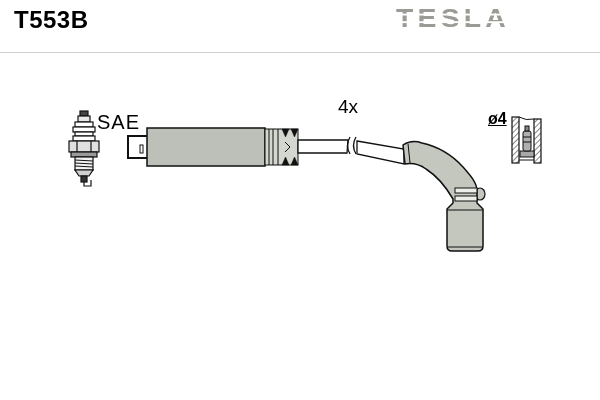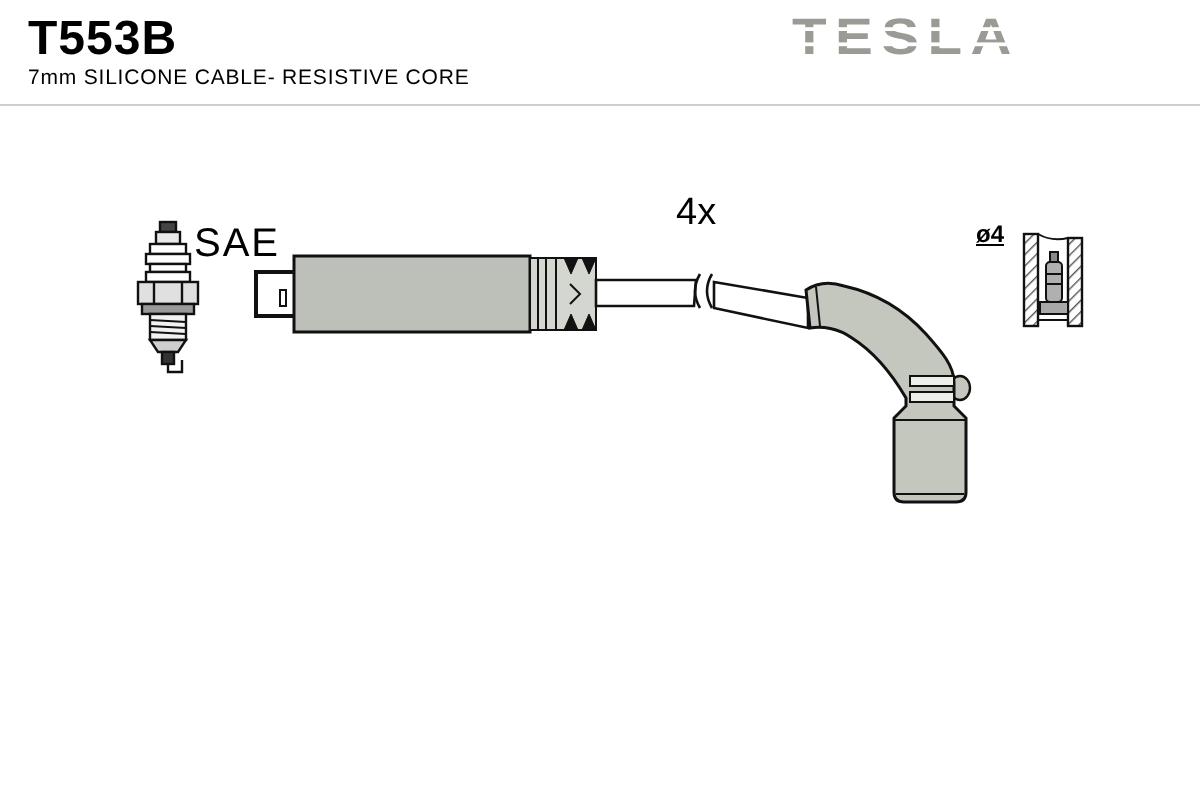--- a/index.html
+++ b/index.html
@@ -29,29 +29,28 @@
   .stripe-2 { top:16px; }
   .divider {
     position:absolute; left:0; top:52px; width:600px; height:1px;
     background:#cfcfcf;
   }
   
   .diagram-svg { position:absolute; left:0; top:0; }
   .lbl { position:absolute; white-space:nowrap; }
   .lbl-sae { left:97px; top:111px; font-size:20px; letter-spacing:1px; }
   .lbl-qty { left:294px; top:96px; font-size:19px;margin-left:44px; }
-  .lbl-dia { left:488px; top:110px; font-size:12px; font-weight:bold;text-decoration:underline; }
+  .lbl-dia { left:488px; top:110px; font-size:16px; font-weight:bold;text-decoration:underline; }
 </style>
 </head>
 <body>
 
 <div class="page">
 
   <div class="part-number">T553B</div>
-  <div class="subtitle">7mm SILICONE CABLE- RESISTIVE CORE</div>
 
   <div class="logo">
     <span>TESLA</span>
     <div class="stripe stripe-1"></div>
     <div class="stripe stripe-2"></div>
   </div>
 
   <div class="divider"></div>
 
   <svg class="diagram-svg" width="600" height="400" viewBox="0 0 600 400">

